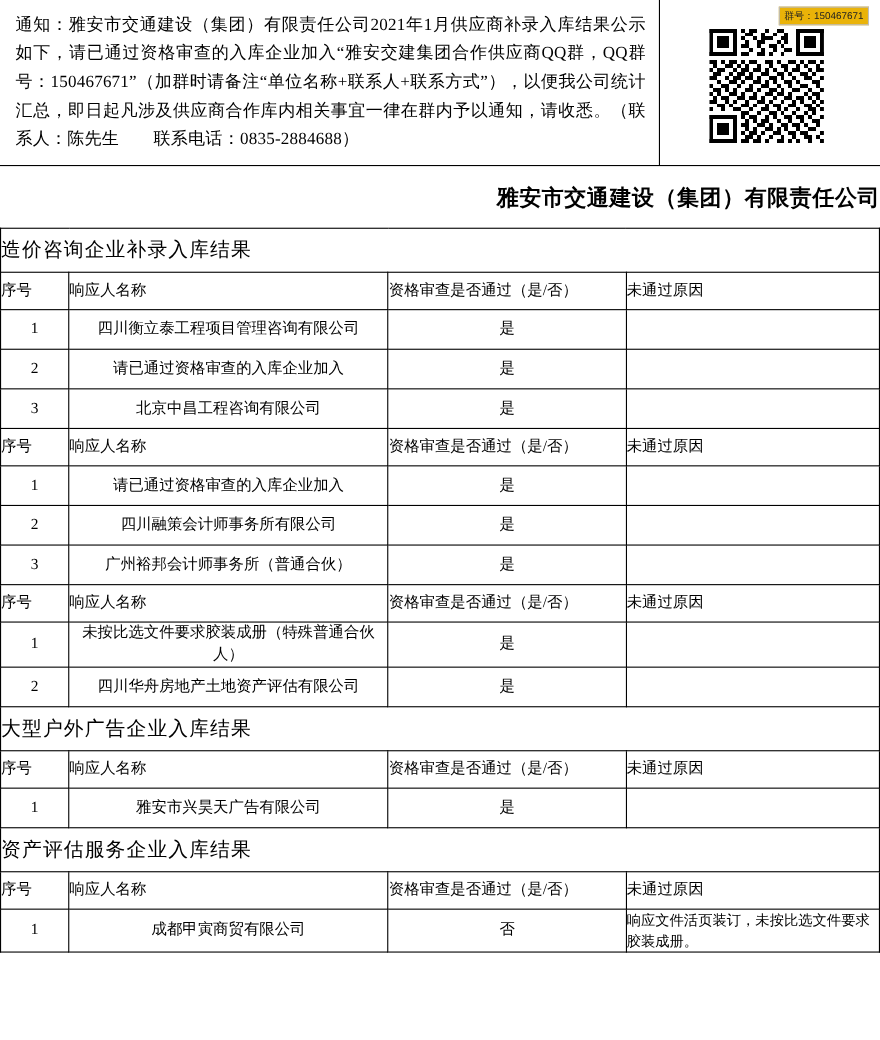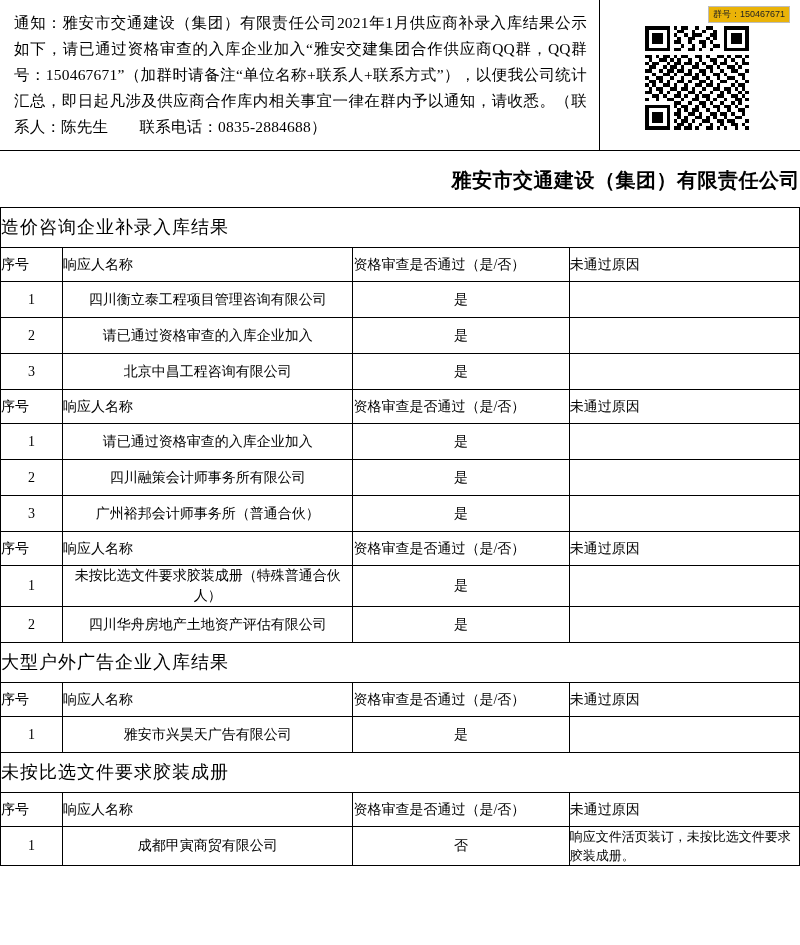--- a/index.html
+++ b/index.html
@@ -461,21 +461,21 @@
           <th class="col-head">资格审查是否通过（是/否）</th>
           <th class="col-head">未通过原因</th>
         </tr>
         <tr>
           <td class="cell">1</td>
           <td class="cell">雅安市兴昊天广告有限公司</td>
           <td class="cell">是</td>
           <td class="cell reason"></td>
         </tr>
         <tr>
-          <td class="sec-head" colspan="4">未按比选文件要求胶装成册</td>
+          <td class="sec-head" colspan="4">资产评估服务企业入库结果</td>
         </tr>
         <tr>
           <th class="col-head">序号</th>
           <th class="col-head">响应人名称</th>
           <th class="col-head">资格审查是否通过（是/否）</th>
           <th class="col-head">未通过原因</th>
         </tr>
         <tr>
           <td class="cell">1</td>
           <td class="cell">成都甲寅商贸有限公司</td>

